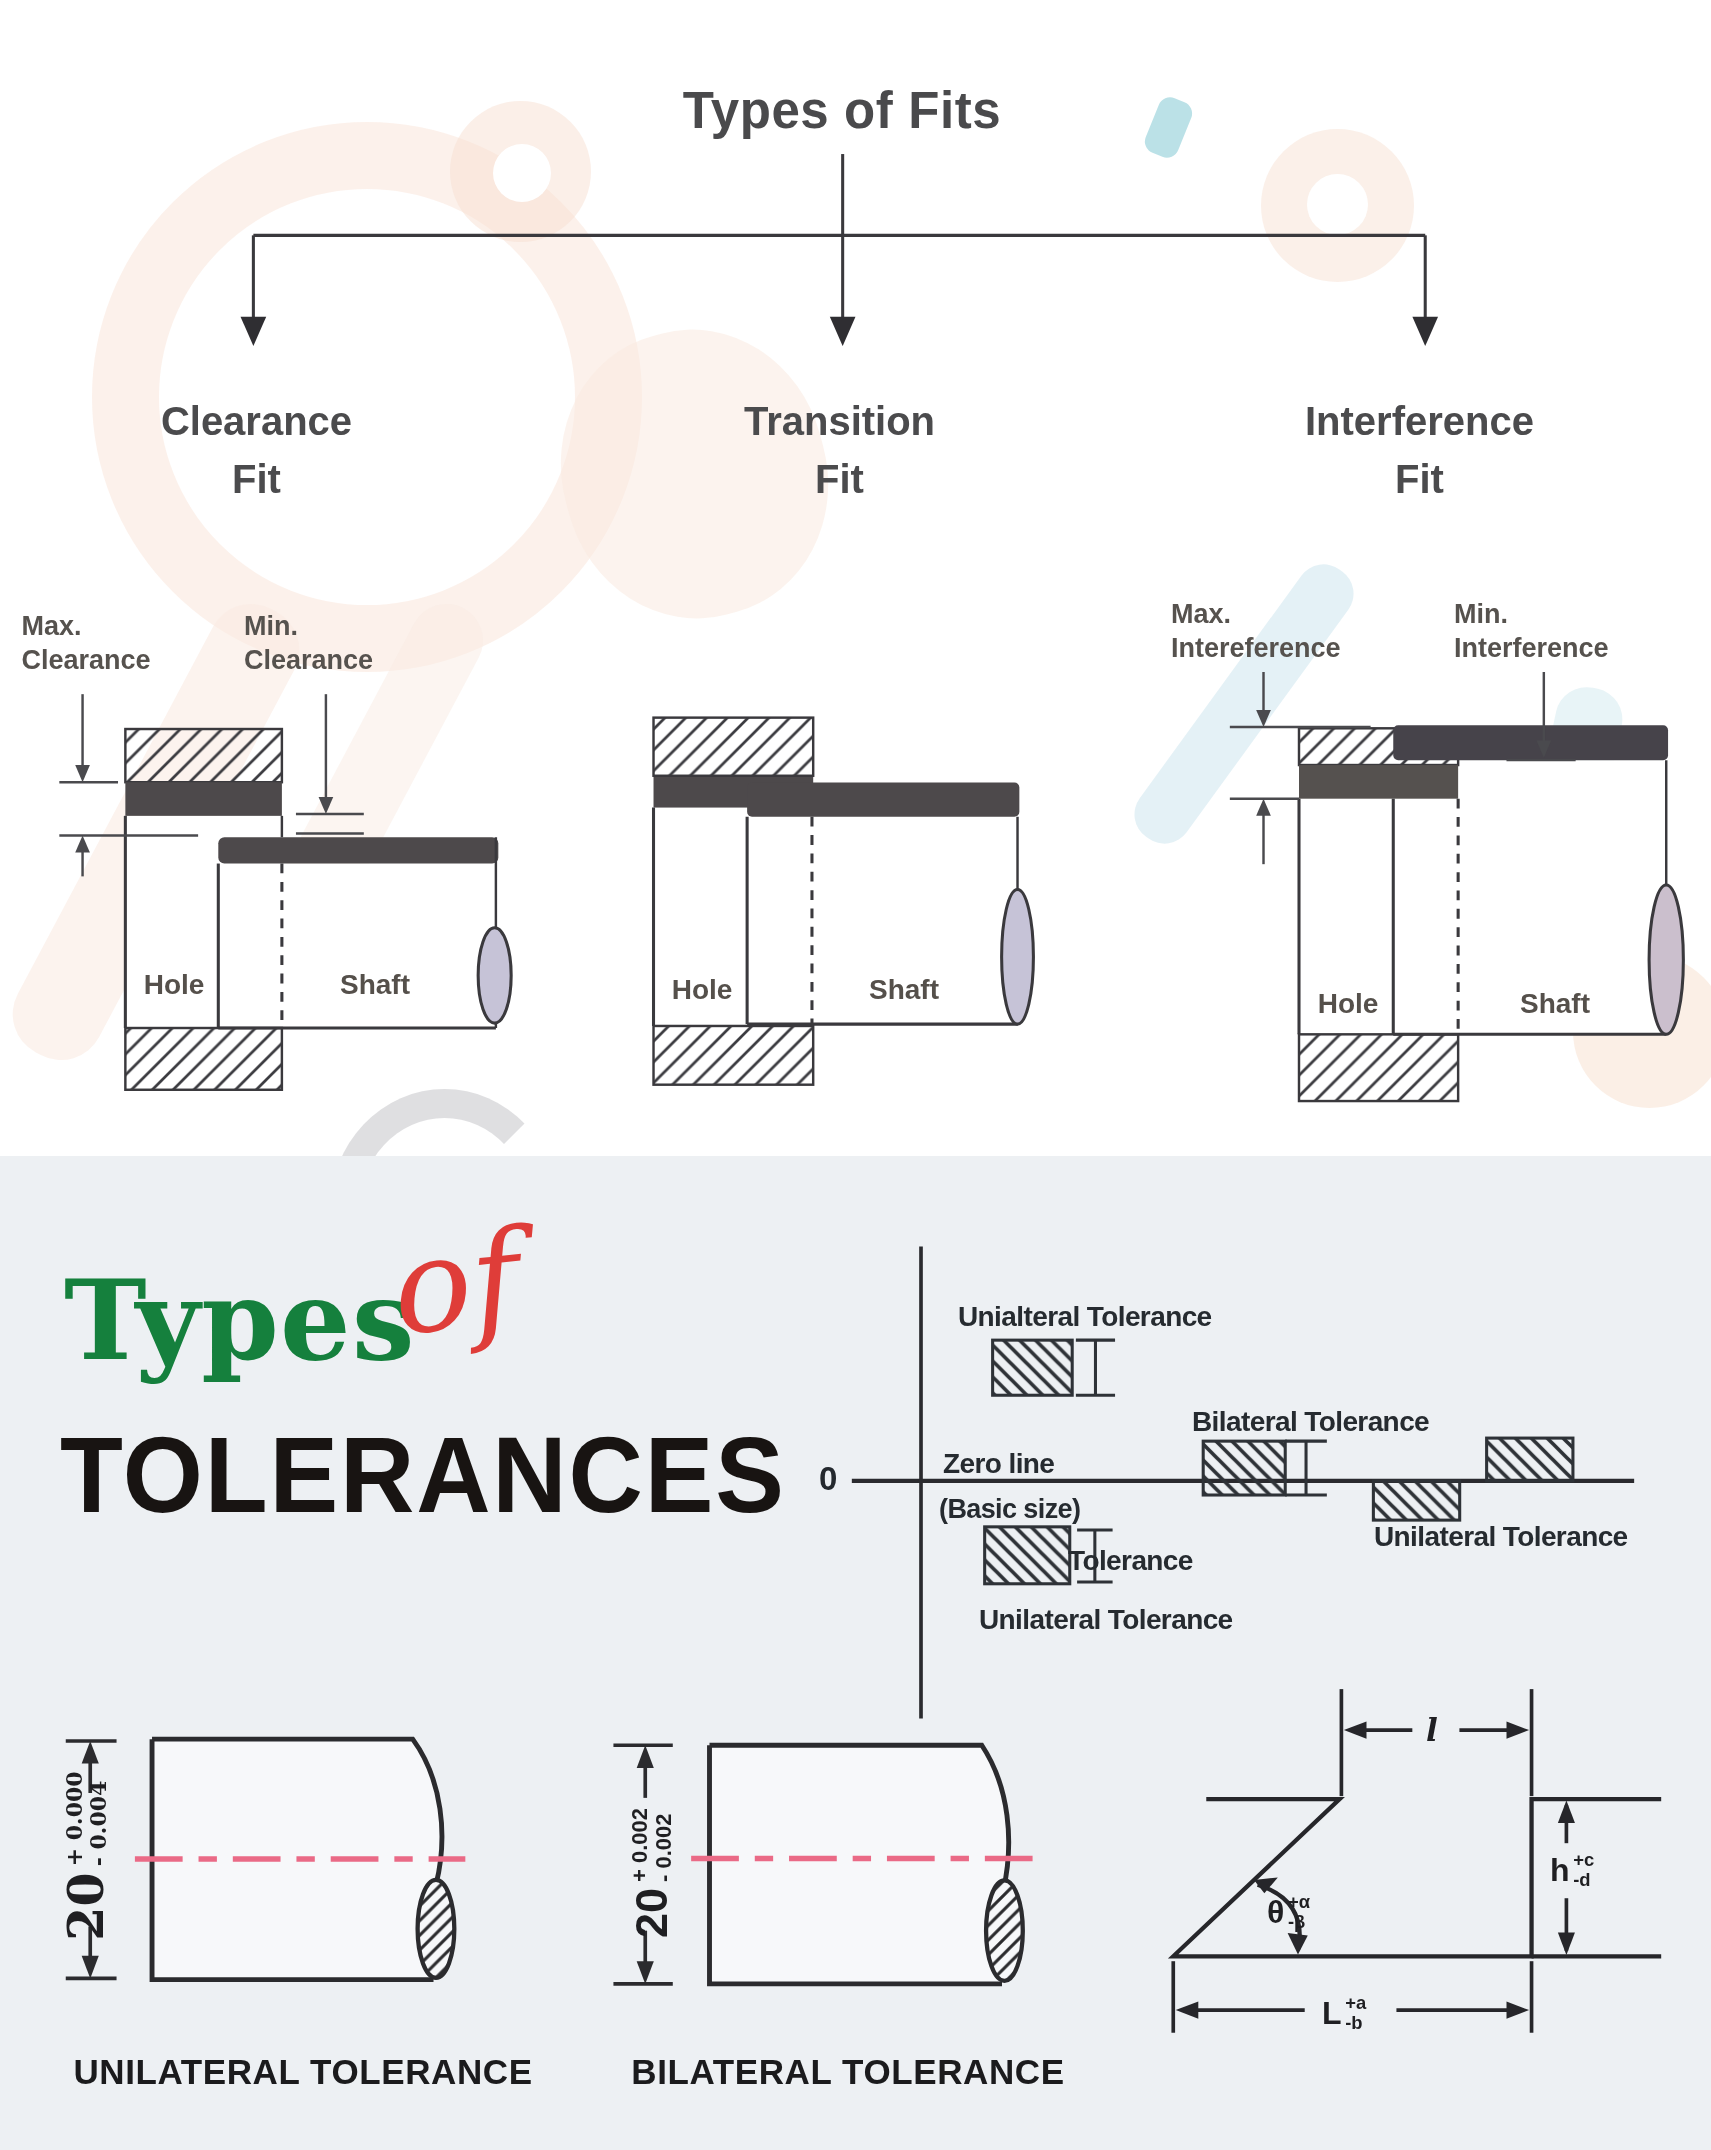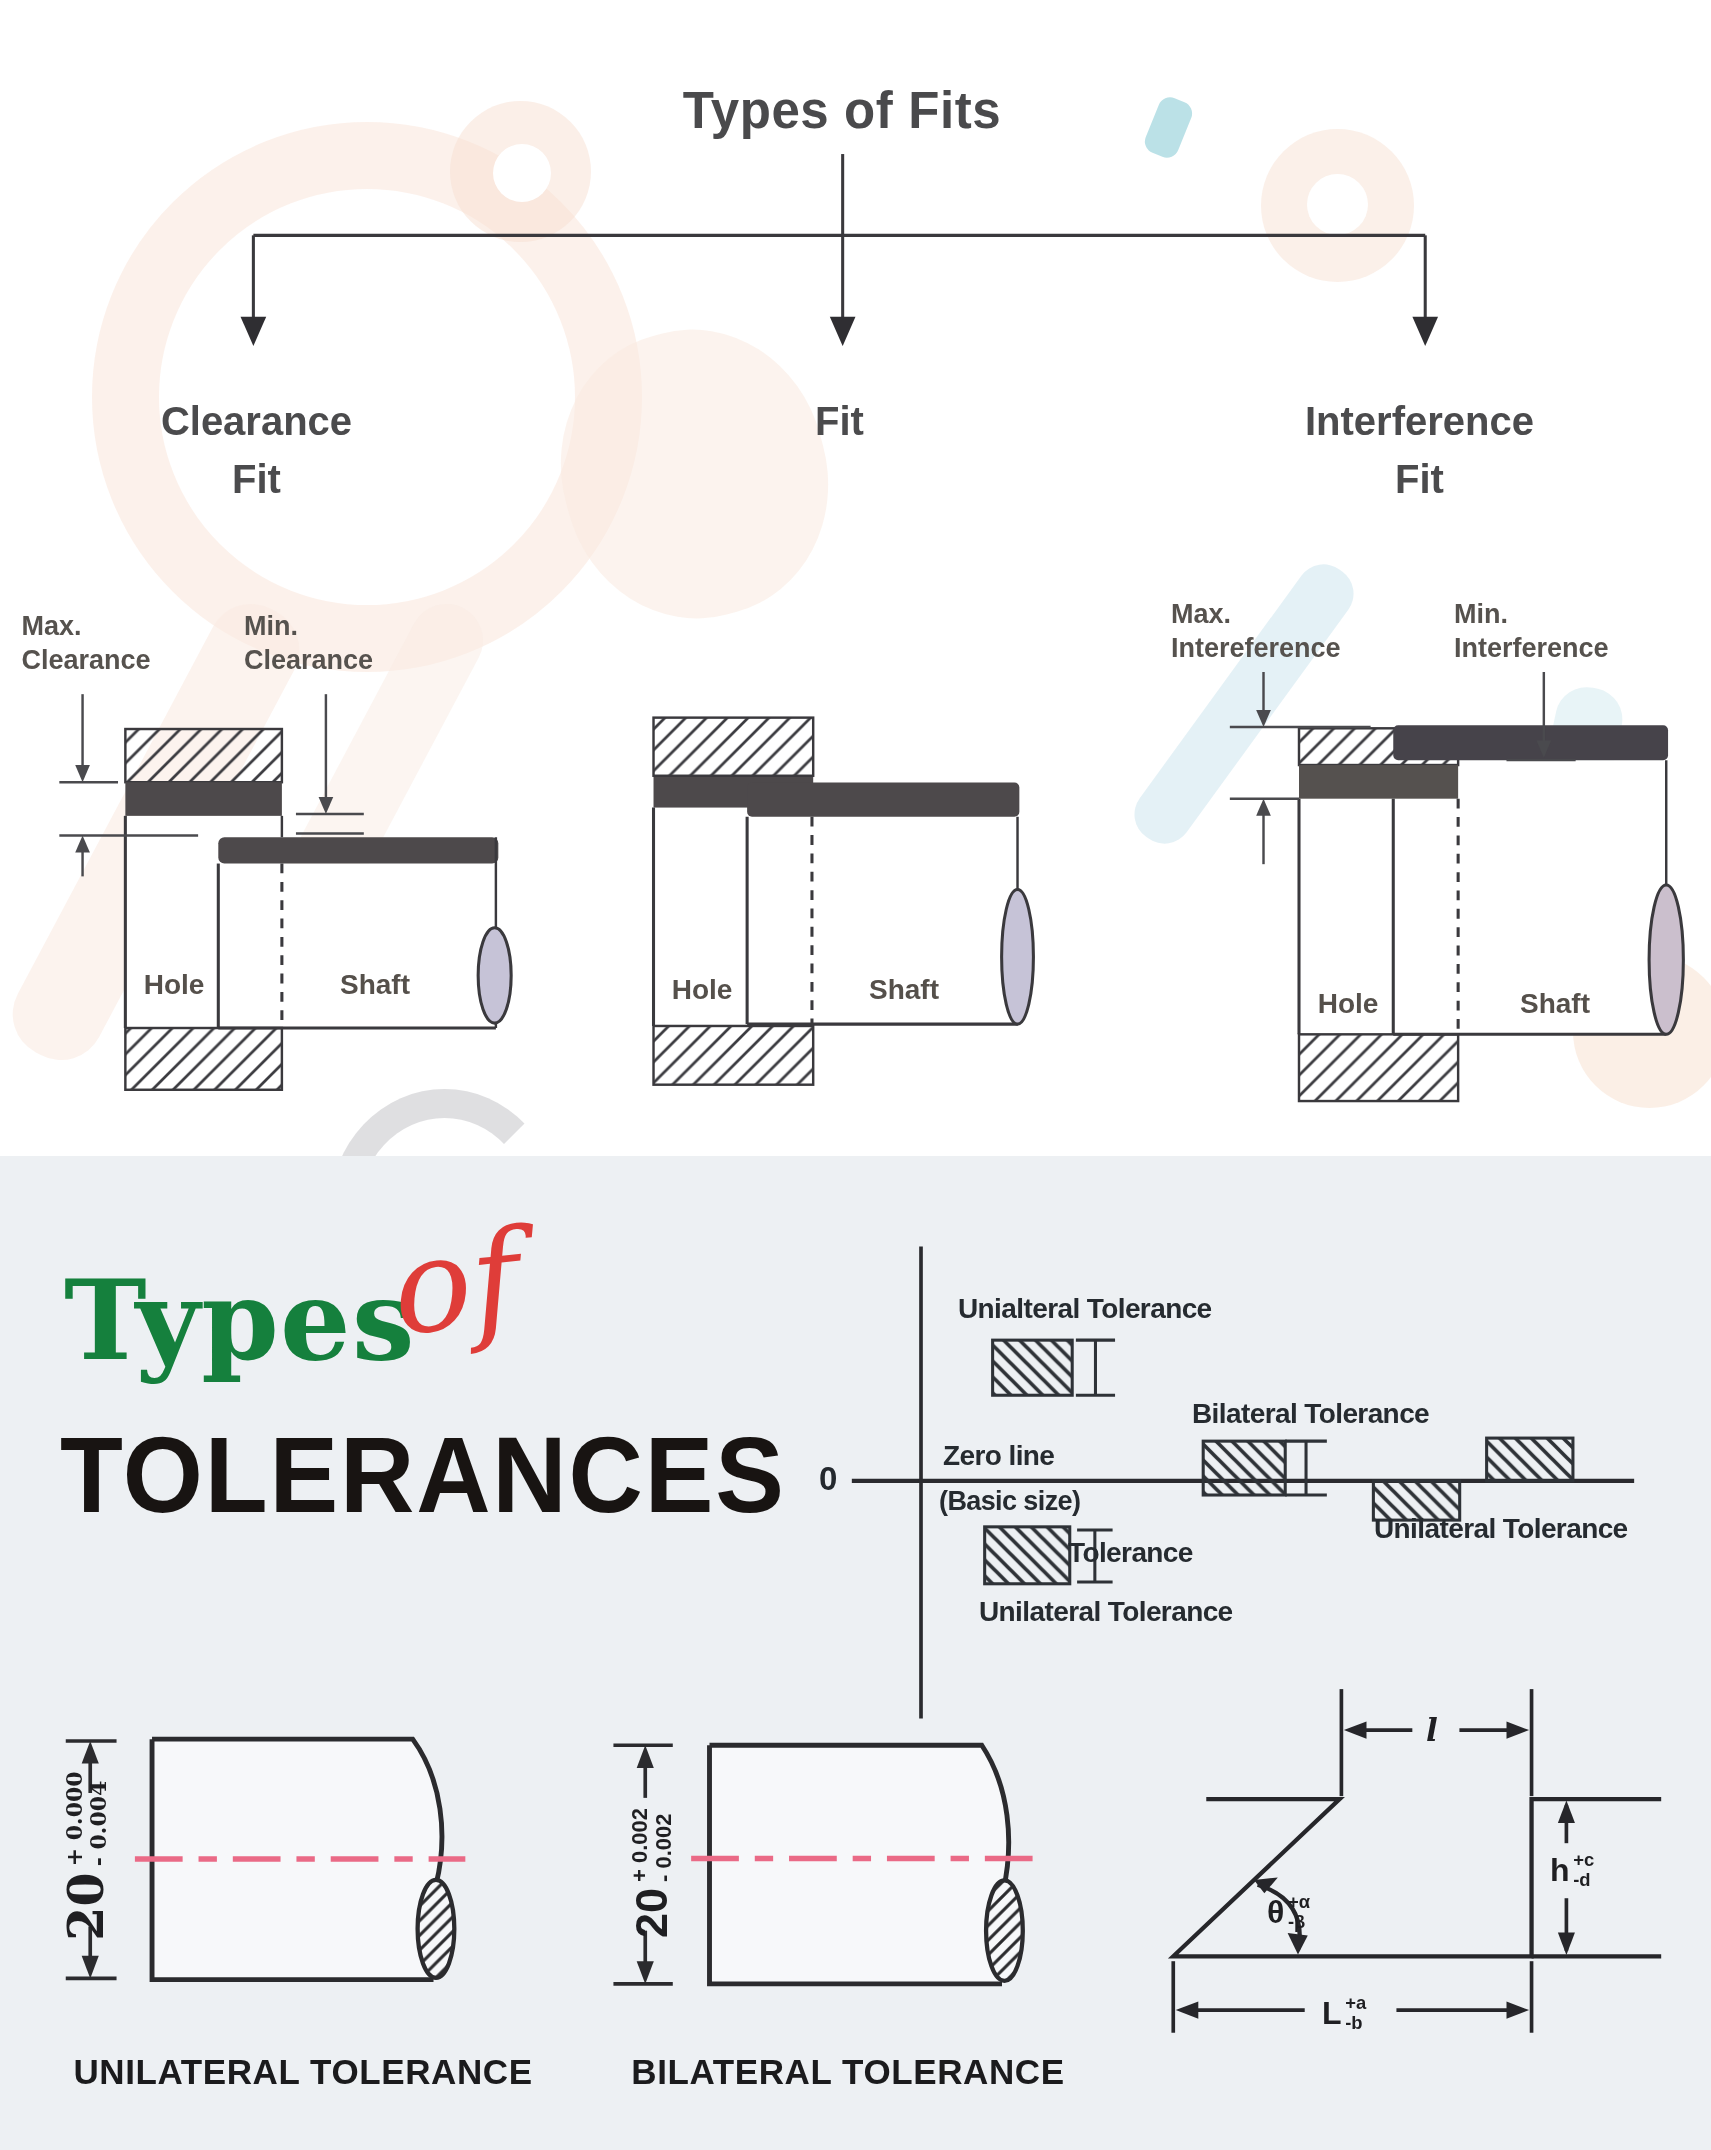--- a/index.html
+++ b/index.html
@@ -18,21 +18,21 @@
     font-weight:bold;color:#56524e;}
   .part-label{font-size:28px;font-weight:bold;color:#55504b;text-align:center;width:104px;}
 
   .t-word1{left:64px;top:1255px;font-family:"DejaVu Serif","Liberation Serif",serif;
     font-size:111px;font-weight:bold;color:#15803d;letter-spacing:1.2px;}
   .t-word2{left:393px;top:1207px;font-family:"DejaVu Serif","Liberation Serif",serif;
     font-style:italic;font-size:130px;color:#df3d39;transform:rotate(-6deg);}
   .t-word3{left:60px;top:1414px;font-size:103px;font-weight:bold;color:#181412;
     letter-spacing:1.8px;transform:scaleY(1.04);transform-origin:top left;}
 
-  .zl-label{font-weight:bold;color:#262b30;font-size:28px;letter-spacing:-0.6px;white-space:nowrap;}
+  .zl-label{font-weight:bold;color:#262b30;font-size:28px;letter-spacing:-0.6px;white-space:nowrap;margin-top:8px;}
   .zl-zero{font-weight:bold;color:#24292e;font-size:33px;}
 
   .caption{width:490px;text-align:center;font-size:35px;font-weight:bold;color:#1b1b1d;
     letter-spacing:0.6px;white-space:nowrap;}
 
   .rot-dim{display:flex;align-items:center;justify-content:center;gap:6.1px;
     transform:rotate(-90deg);color:#1f1f22;}
   .rot-dim .base{font-family:"DejaVu Serif","Liberation Serif",serif;font-weight:bold;font-size:49px;}
   .rot-dim.sans .base{font-family:"Liberation Sans",sans-serif;font-size:45px;}
   .tol-stack{display:flex;flex-direction:column;font-size:22px;line-height:24.5px;
@@ -104,20 +104,21 @@
       <polygon points="1377,566 1356,518 1398,518"></polygon>
       <polygon points="2330,566 2309,518 2351,518"></polygon>
     </g>
   </svg>
 
   <div class="layer abs branch-label" style="left:73px;top:392px;">
     <div>Clearance</div>
     <div>Fit</div>
   </div>
   <div class="layer abs branch-label" style="left:656px;top:392px;">
+    <div>Transition</div>
     <div>Fit</div>
   </div>
   <div class="layer abs branch-label" style="left:1236px;top:392px;">
     <div>Interference</div>
     <div>Fit</div>
   </div>
 
   <div class="layer abs dim-label" style="left:21.4px;top:609px;">
     <div>Max.</div>
     <div>Clearance</div>

